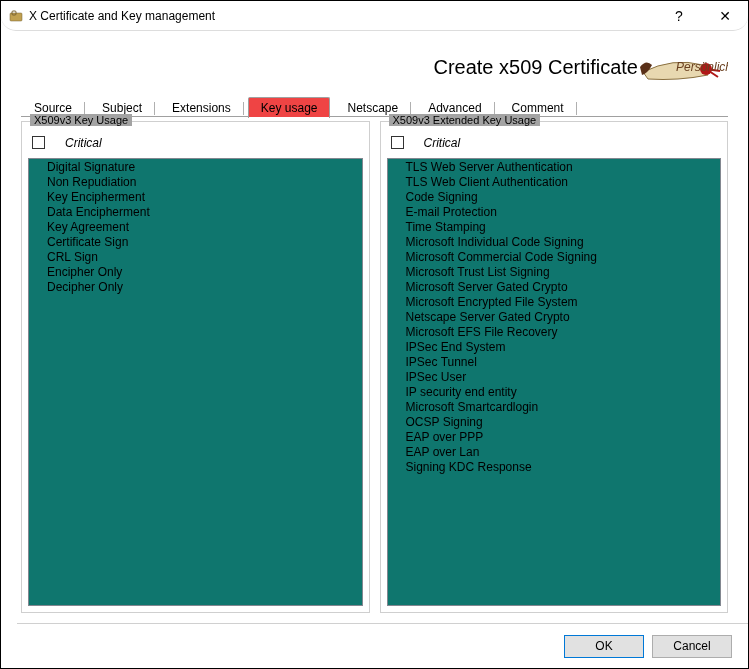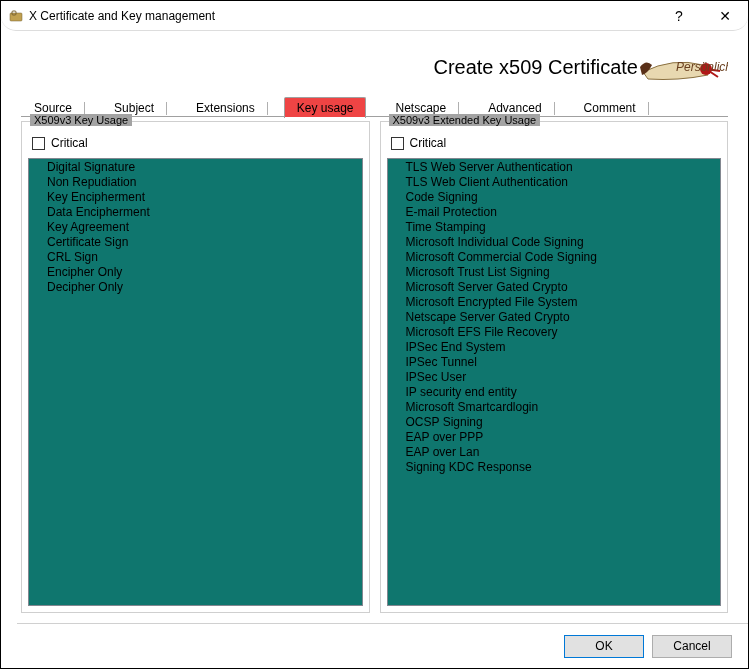--- a/index.html
+++ b/index.html
@@ -10,33 +10,33 @@
     .titlebar .title { flex: 1; font-size: 12px; color: #000; }
     .titlebar .winbtn { width: 46px; height: 30px; display: flex; align-items: center; justify-content: center; cursor: default; }
     .titlebar .help { font-size: 14px; }
     .titlebar .close-x { font-size: 14px; }
 
     .header-row { display: flex; align-items: center; padding: 16px 20px 10px 16px; }
     .page-title { font-size: 20px; font-weight: 400; flex: 1; color: #000; text-align: right; }
     .logo-stamp { width: 90px; height: 40px; }
 
     .tabs { display: flex; padding-left: 20px; border-bottom: none; position: relative; }
-    .tab { padding: 3px 12px; border: 1px solid transparent; border-bottom: none; margin-right: 16px; position: relative; cursor: default; }
+    .tab { padding: 3px 12px; border: 1px solid transparent; border-bottom: none; margin-right: 4px; position: relative; cursor: default; }
     .tab.sep::after { content: ""; position: absolute; right: -1px; top: 4px; bottom: 3px; width: 1px; background: #b0b0b0; }
     .tab.active { border-color: #a0a0a0; background: #ef4444; border-top-left-radius: 2px; border-top-right-radius: 2px; z-index: 2; }
     .tab.active::before { content: ""; position: absolute; left: 0; right: 0; bottom: -1px; height: 2px; background: #fff; }
 
     .tab-content-border { position: absolute; left: 20px; right: 20px; top: 115px; bottom: 55px; border-top: 1px solid #a0a0a0; }
 
     .panels { position: absolute; left: 20px; right: 20px; top: 120px; bottom: 55px; display: flex; gap: 10px; }
 
     .groupbox { flex: 1; border: 1px solid #cfcfcf; position: relative; padding: 8px 6px 6px 6px; display: flex; flex-direction: column; }
     .group-legend { position: absolute; top: -8px; left: 8px; background: #a3a3a3; padding: 0 4px; font-size: 11px; color: #000; }
 
-    .checkbox-row { display: flex; align-items: flex-end; gap: 6px; margin: 6px 4px 8px 4px; }
+    .checkbox-row { display: flex; align-items: flex-start; gap: 20px; margin: 6px 4px 8px 4px; font-style: italic; }
     .cb { width: 13px; height: 13px; border: 1px solid #333; background: #fff; }
     .cb-label { font-size: 12px; }
 
     .listbox { flex: 1; border: 1px solid #828790; background: #0f766e; overflow: hidden; padding: 1px 12px; }
     .list-item { padding: 0 6px; line-height: 15px; font-size: 12px; white-space: nowrap; cursor: default; }
     .list-item.selected { background: #0a64c8; color: #fff; }
 
     .footer { position: absolute; left: 16px; right: 0; bottom: 0; height: 45px; border-top: 1px solid #d0d0d0; display: flex; justify-content: flex-end; align-items: center; padding-right: 16px; gap: 8px; background: #fff; }
     .btn { min-width: 80px; height: 23px; border: 1px solid #adadad; background: #e1e1e1; padding: 0 14px; font-size: 12px; cursor: default; display: flex; align-items: center; justify-content: center; }
     .btn.default { border-color: #0078d7; }

